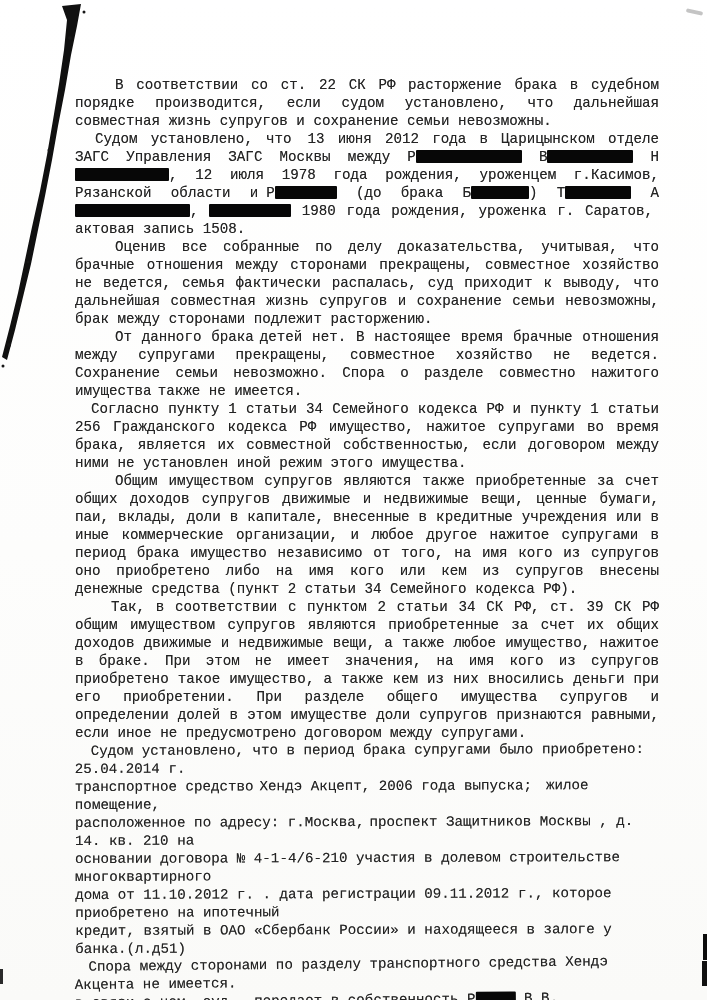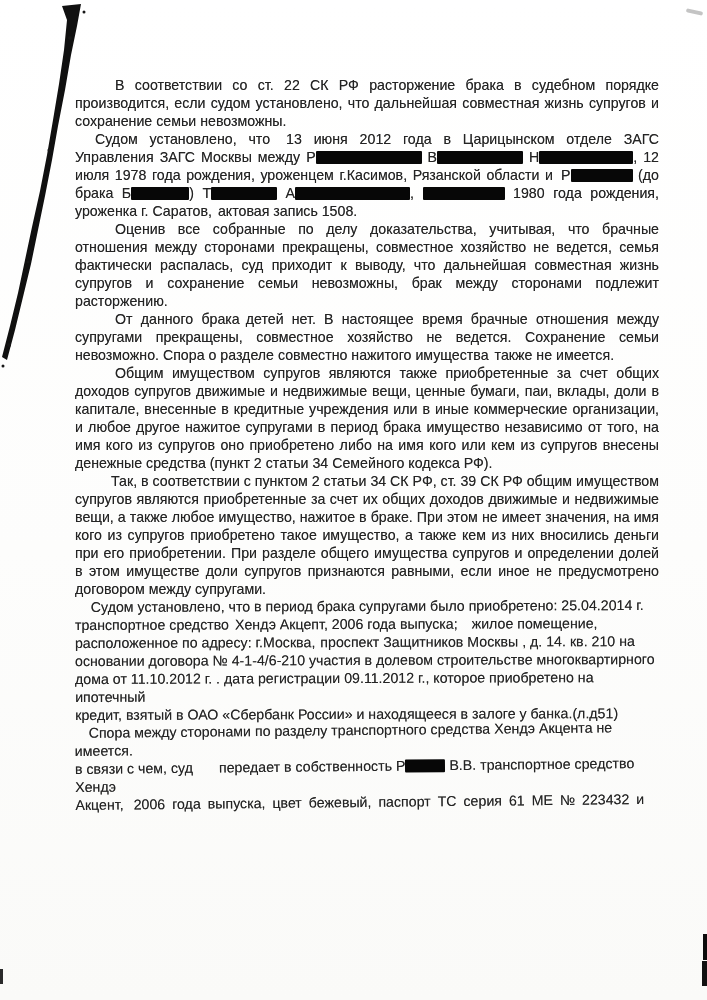--- a/index.html
+++ b/index.html
@@ -1,20 +1,20 @@
 <!DOCTYPE html>
 <html lang="ru"><head>
 <meta charset="utf-8">
 <style>
   html,body{margin:0;padding:0;background:#e8e8e8;}
   .page{
     position:relative;width:707px;height:1000px;margin:0 auto;
     background:linear-gradient(180deg,#ffffff 0%,#fdfdfc 55%,#fafaf8 100%);
     overflow:hidden;
-    font-family:Liberation Sans, sans-serif;
+    font-family:Liberation Mono, monospace;
   }
   .doc-text{
     position:absolute;left:75px;top:76px;width:584px;
     color:#242424;font-size:14.2px;line-height:18px;text-align:justify;
     filter:blur(0.24px);
     text-shadow:0 0 0.45px rgba(30,30,30,0.55);
   }
   .para{margin:0;padding:0;}
   .redaction{
     display:inline-block;height:13px;background:#070707;
@@ -45,19 +45,20 @@
   <div class="artifact corner-dash"></div>
   <div class="artifact edge-mark-a"></div>
   <div class="artifact edge-mark-b"></div>
   <div class="artifact left-speck"></div>
 
   <div class="doc-text">
       <p class="para" style="text-indent: 40px; text-align: justify;">В соответствии со ст. 22 СК РФ расторжение брака в судебном порядке производится, если судом установлено, что дальнейшая совместная жизнь супругов и сохранение семьи невозможны.</p>
       <p class="para" style="text-indent: 20px; text-align: justify;">Судом установлено, что<span class="gap" style="width: 16px;"></span>13 июня 2012 года в Царицынском отделе ЗАГС Управления ЗАГС Москвы между Р<span class="redaction" style="width: 106px;"></span> В<span class="redaction" style="width: 86px;"></span> Н<span class="redaction" style="width: 94px;"></span>, 12 июля 1978 года рождения, уроженцем г.Касимов, Рязанской области и<span class="gap" style="width: 8px;"></span>Р<span class="redaction" style="width: 62px;"></span> (до брака Б<span class="redaction" style="width: 58px;"></span>) Т<span class="redaction" style="width: 66px;"></span> А<span class="redaction" style="width: 115px;"></span>, <span class="redaction" style="width: 82px;"></span> 1980 года рождения, уроженка г. Саратов,<span class="gap" style="width: 6px;"></span>актовая запись 1508.</p>
       <p class="para" style="text-indent: 40px; text-align: justify;">Оценив все собранные по делу доказательства, учитывая, что брачные отношения между сторонами прекращены, совместное хозяйство не ведется, семья фактически распалась, суд приходит к выводу, что дальнейшая совместная жизнь супругов и сохранение семьи невозможны, брак между сторонами подлежит расторжению.</p>
       <p class="para" style="text-indent: 40px; text-align: justify;">От данного брака<span class="gap" style="width: 6px;"></span>детей нет. В настоящее время брачные отношения между супругами прекращены, совместное хозяйство не ведется. Сохранение семьи невозможно. Спора о разделе совместно нажитого имущества<span class="gap" style="width: 6px;"></span>также не имеется.</p>
+      <p class="para" style="text-indent: 16px; text-align: justify;">Согласно пункту 1 статьи 34 Семейного кодекса РФ и пункту 1 статьи 256 Гражданского кодекса РФ имущество, нажитое супругами во время брака, является их совместной собственностью, если договором между ними не установлен иной режим этого имущества.</p>
       <p class="para" style="text-indent: 40px; text-align: justify;">Общим имуществом супругов являются также приобретенные за счет общих доходов супругов движимые и недвижимые вещи, ценные бумаги, паи, вклады, доли в капитале, внесенные в кредитные учреждения или в иные коммерческие организации, и любое другое нажитое супругами в период брака имущество независимо от того, на имя кого из супругов оно приобретено либо на имя кого или кем из супругов внесены денежные средства (пункт 2 статьи 34 Семейного кодекса РФ).</p>
       <p class="para" style="text-indent: 36px; text-align: justify;">Так, в соответствии с пунктом 2 статьи 34 СК РФ, ст. 39 СК РФ общим имуществом супругов являются приобретенные за счет их общих доходов движимые и недвижимые вещи, а также любое имущество, нажитое в браке. При этом не имеет значения, на имя кого из супругов приобретено такое имущество, а также кем из них вносились деньги при его приобретении. При разделе общего имущества супругов и определении долей в этом имуществе доли супругов признаются равными, если иное не предусмотрено договором между супругами.</p>
       <p class="para" style="text-indent: 16px; text-align: left; transform: rotate(-0.2deg); transform-origin: left center;">Судом установлено, что в период брака супругами было приобретено: 25.04.2014 г.<br>транспортное средство<span class="gap" style="width: 6px;"></span>Хендэ Акцепт, 2006 года выпуска;<span class="gap" style="width: 14px;"></span>жилое помещение,<br>расположенное по адресу: г.Москва,<span class="gap" style="width: 5px;"></span>проспект Защитников Москвы , д. 14. кв. 210 на<br>основании договора № 4-1-4/6-210 участия в долевом строительстве многоквартирного<br>дома от 11.10.2012 г. . дата регистрации 09.11.2012 г., которое приобретено на ипотечный<br>кредит, взятый в ОАО «Сбербанк России» и находящееся в залоге у банка.(л.д51)</p>
       <p class="para" style="text-indent: 14px; text-align: left; transform: rotate(-0.6deg); transform-origin: left center;">Спора между сторонами по разделу транспортного средства Хендэ Акцента не имеется.<br>в связи с чем, суд<span class="gap" style="width: 26px;"></span>передает в собственность Р<span class="redaction" style="width: 40px;"></span> В.В. транспортное средство Хендэ<br>Акцент,<span class="gap" style="width: 10px;"></span><span style="word-spacing: 3px;">2006 года выпуска, цвет бежевый, паспорт ТС серия 61 МЕ № 223432 и</span></p>
     </div>
 
 </div>
 
 </body></html>

